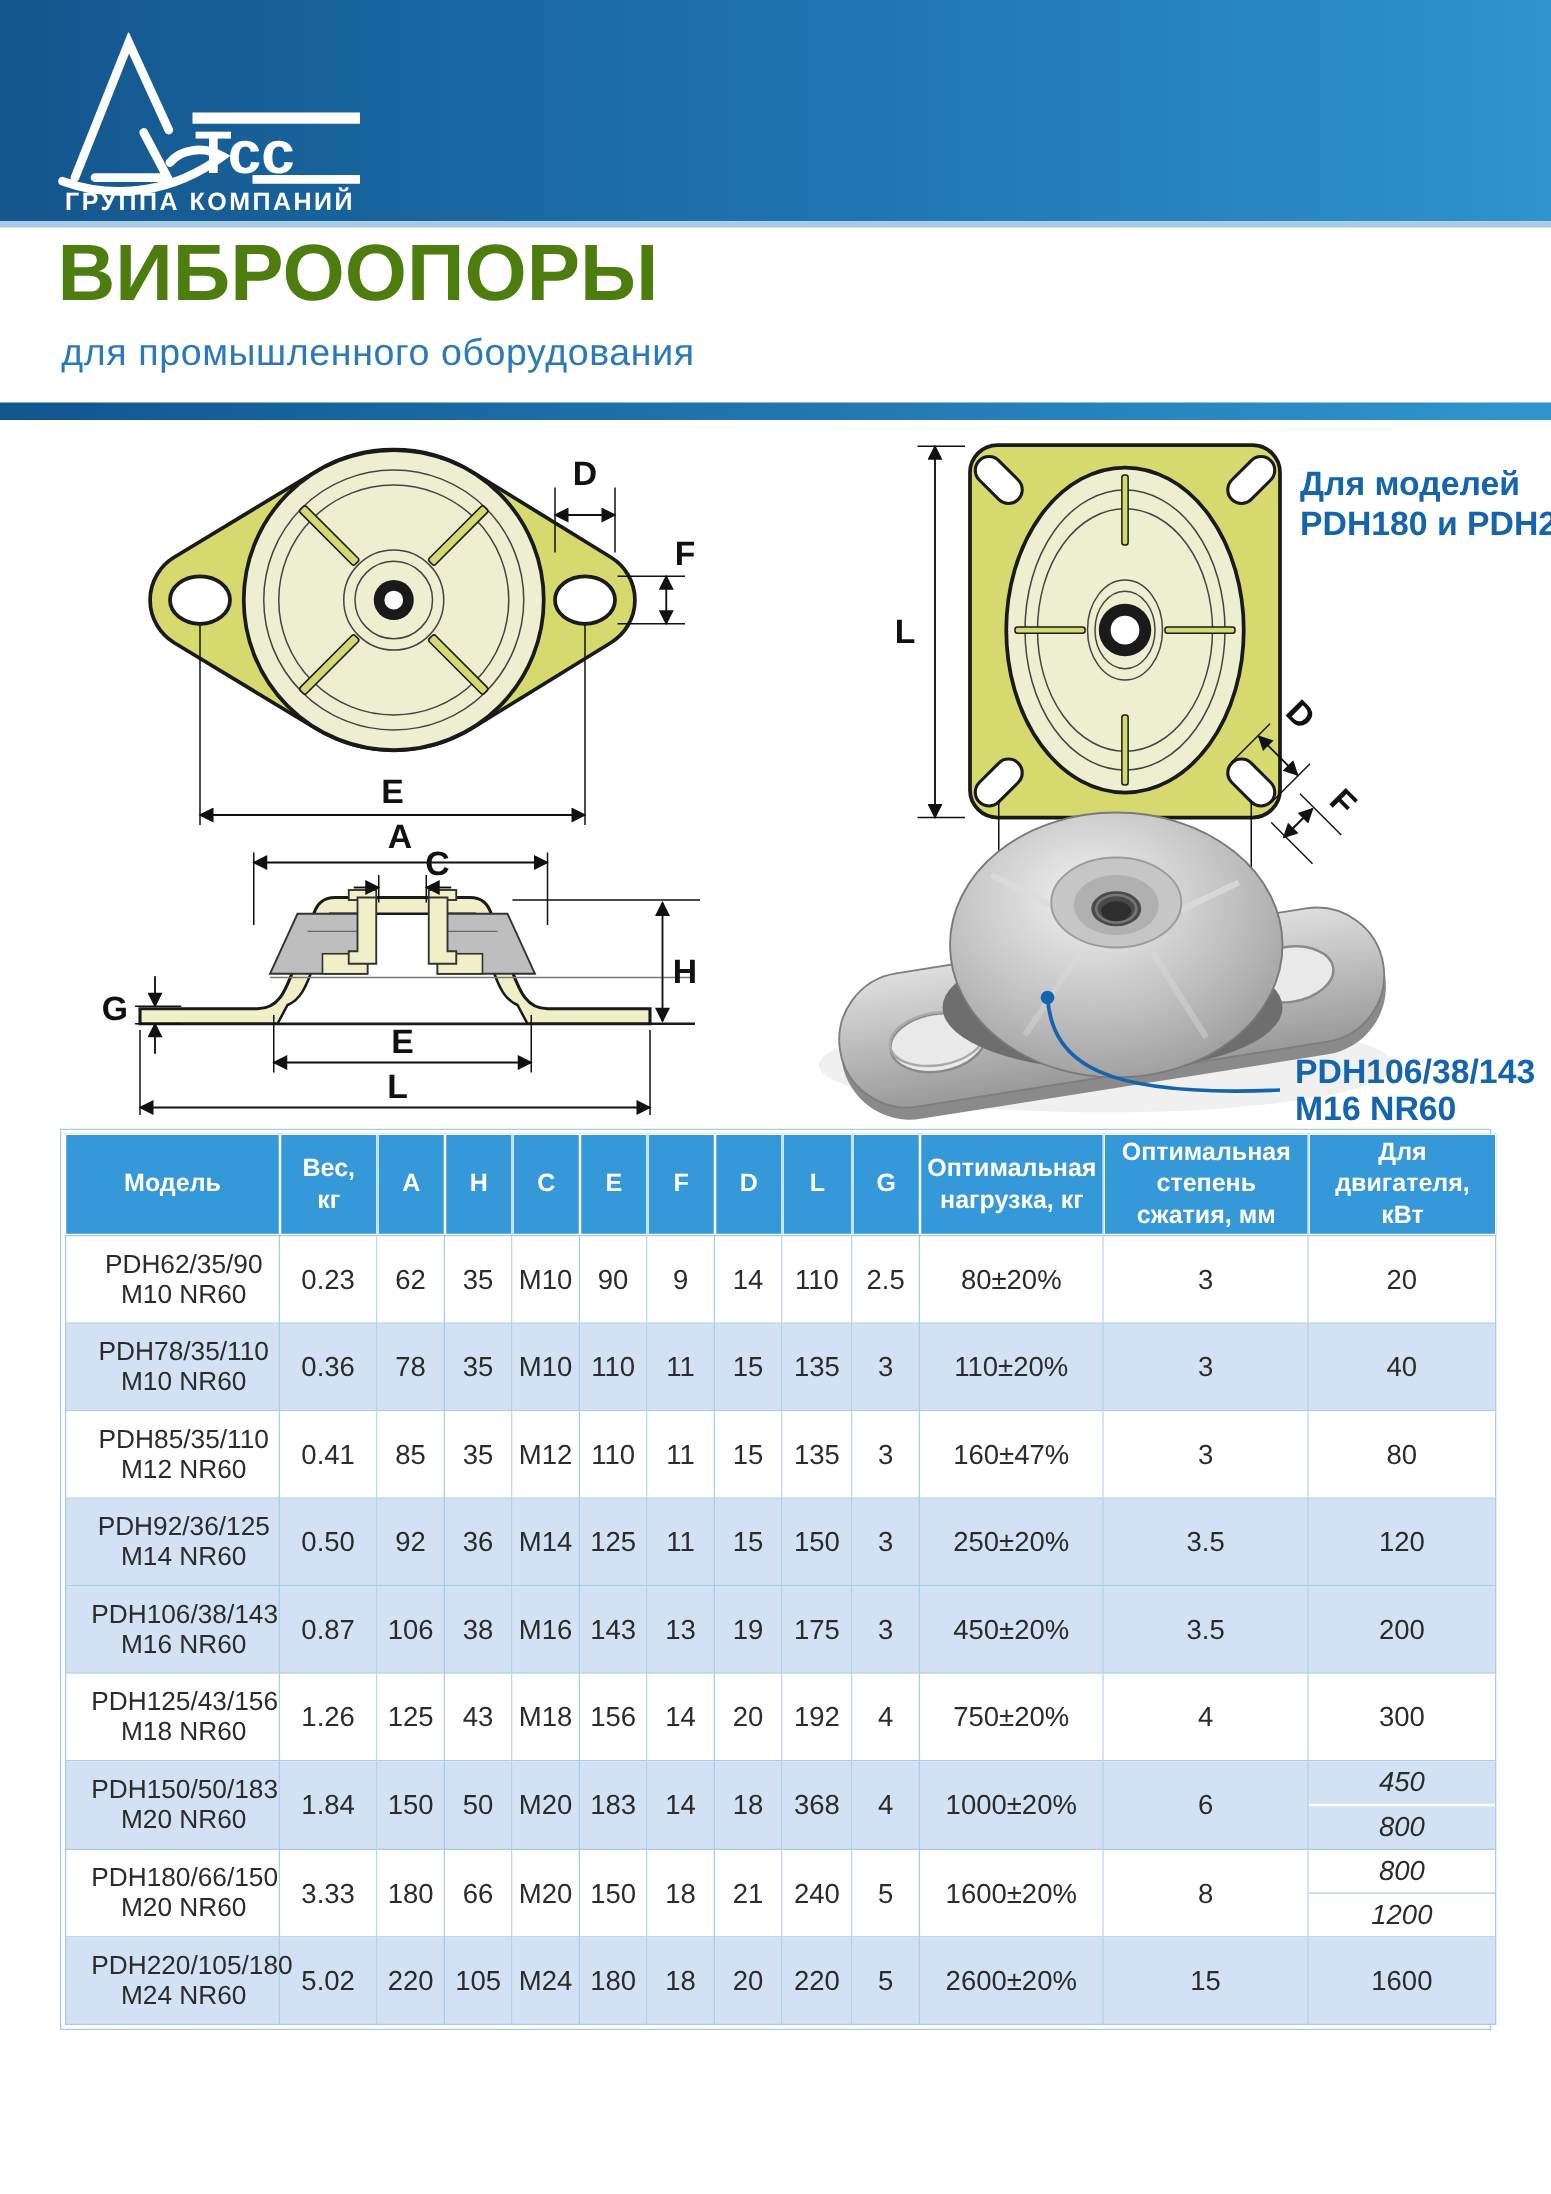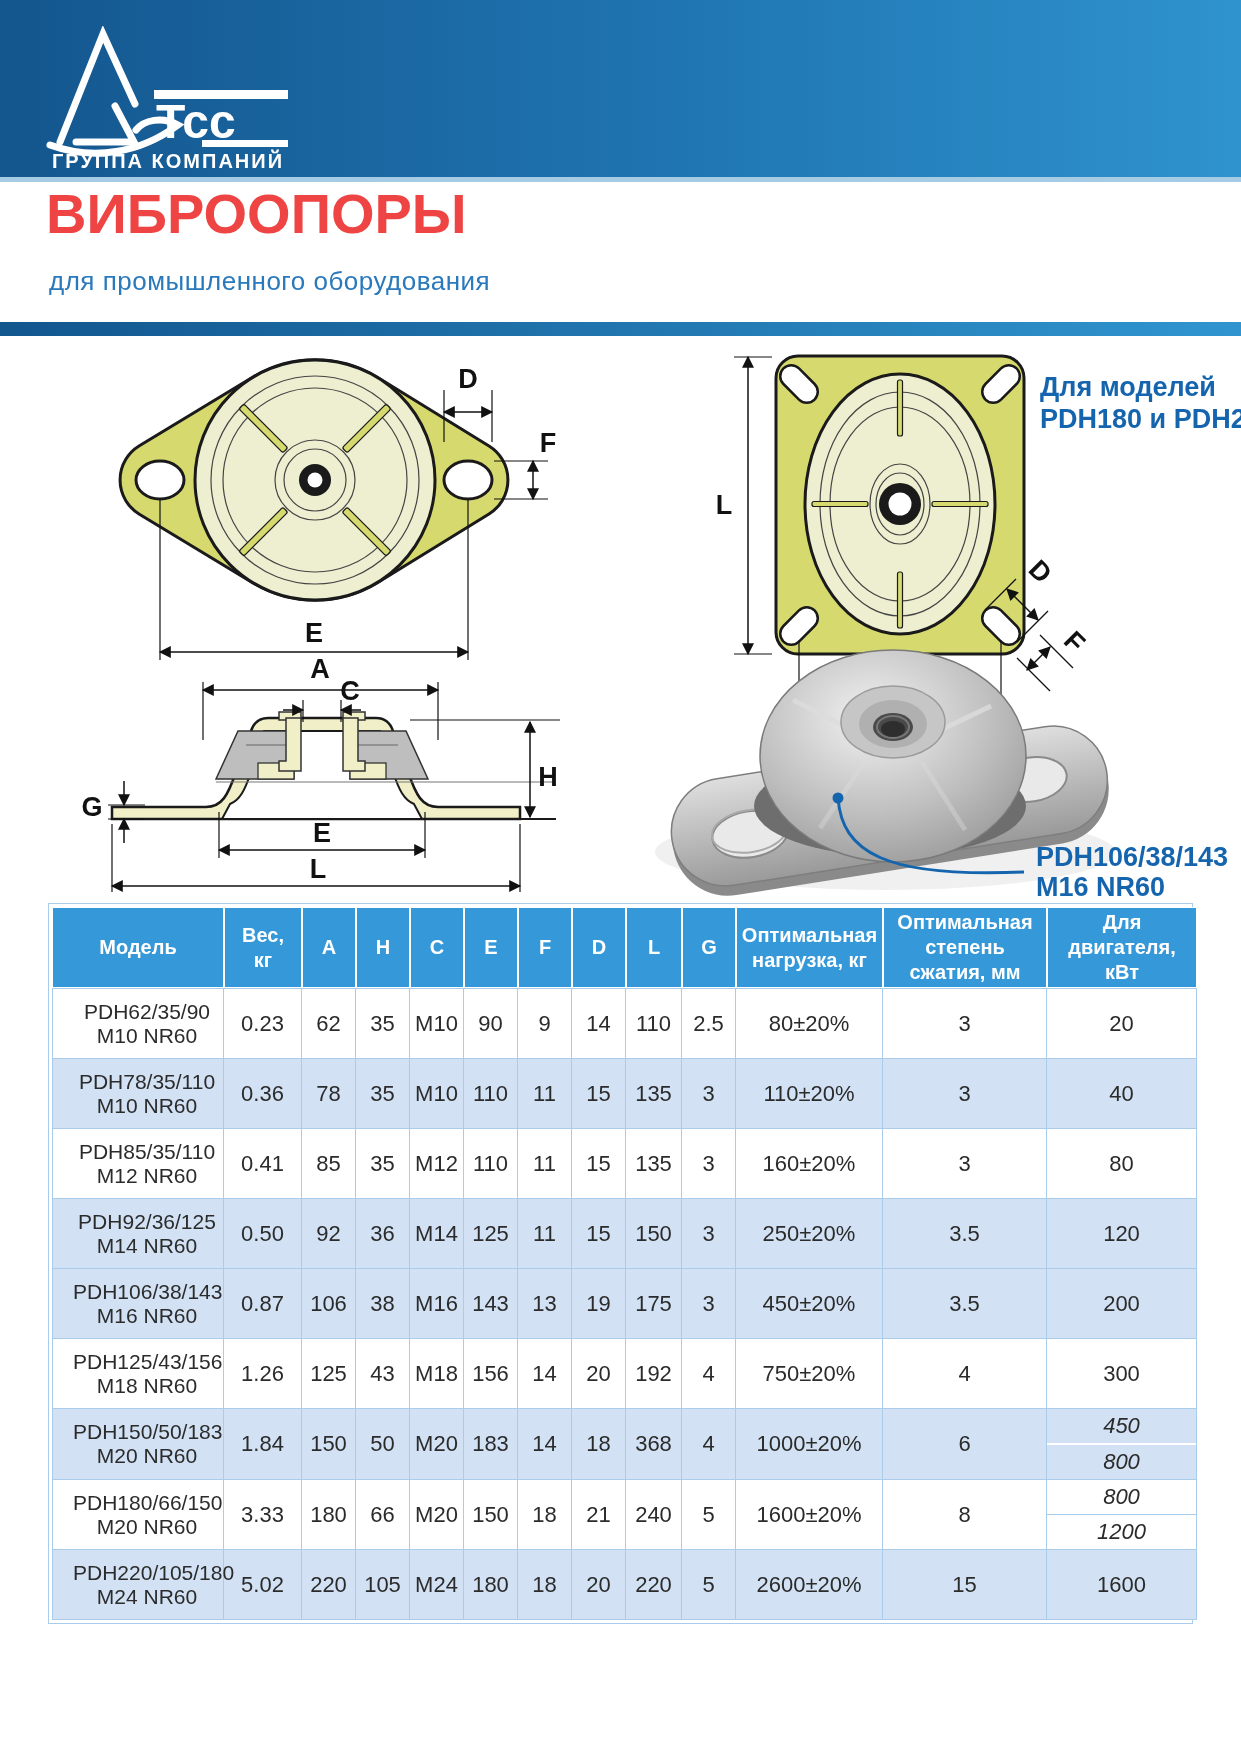--- a/index.html
+++ b/index.html
@@ -6,23 +6,23 @@
   body{
     width:1241px;height:1755px;position:relative;background:#ffffff;
     font-family:"Liberation Sans", sans-serif;overflow:hidden;
   }
   
   .band{position:absolute;left:0;top:0;width:1241px;height:177px;
     background:linear-gradient(90deg,#14568E 0%,#1F75B2 55%,#2F93CD 100%);}
   .band-strip{position:absolute;left:0;top:177px;width:1241px;height:5px;background:#A6CBE4;}
   .logo-svg{position:absolute;left:36px;top:26px;}
   
-  .page-title{position:absolute;left:46px;top:186px;font-size:56px;font-weight:700;
-    color:#ef4444;letter-spacing:0px;line-height:1;}
-  .page-subtitle{position:absolute;left:49px;top:266px;font-size:26px;font-weight:400;
+  .page-title{position:absolute;left:46px;top:186px;font-size:64px;font-weight:700;
+    color:#4d7c0f;letter-spacing:0px;line-height:1;}
+  .page-subtitle{position:absolute;left:49px;top:266px;font-size:30px;font-weight:400;
     color:#2979BC;letter-spacing:0.5px;}
   .divider{position:absolute;left:0;top:322px;width:1241px;height:14px;
     background:linear-gradient(90deg,#12568E 0%,#3095CF 100%);}
   
   .drawings{position:absolute;left:0;top:340px;}
   .dim-label{font-size:27px;font-weight:600;fill:#111;}
   .blue-note{font-size:27px;font-weight:700;fill:#1565AE;}
   
   .table-wrap{position:absolute;left:48px;top:903px;width:1145px;border:1px solid #A9CCEA;
     background:#fff;padding:3px;box-sizing:border-box;}
@@ -344,21 +344,21 @@
 M12 NR60</td>
           <td>0.41</td>
           <td>85</td>
           <td>35</td>
           <td>M12</td>
           <td>110</td>
           <td>11</td>
           <td>15</td>
           <td>135</td>
           <td>3</td>
-          <td>160±20%</td>
+          <td>160±47%</td>
           <td>3</td>
           <td>80</td>
         </tr>
         <tr class="alt">
           <td class="pre model">PDH92/36/125
 M14 NR60</td>
           <td>0.50</td>
           <td>92</td>
           <td>36</td>
           <td>M14</td>

